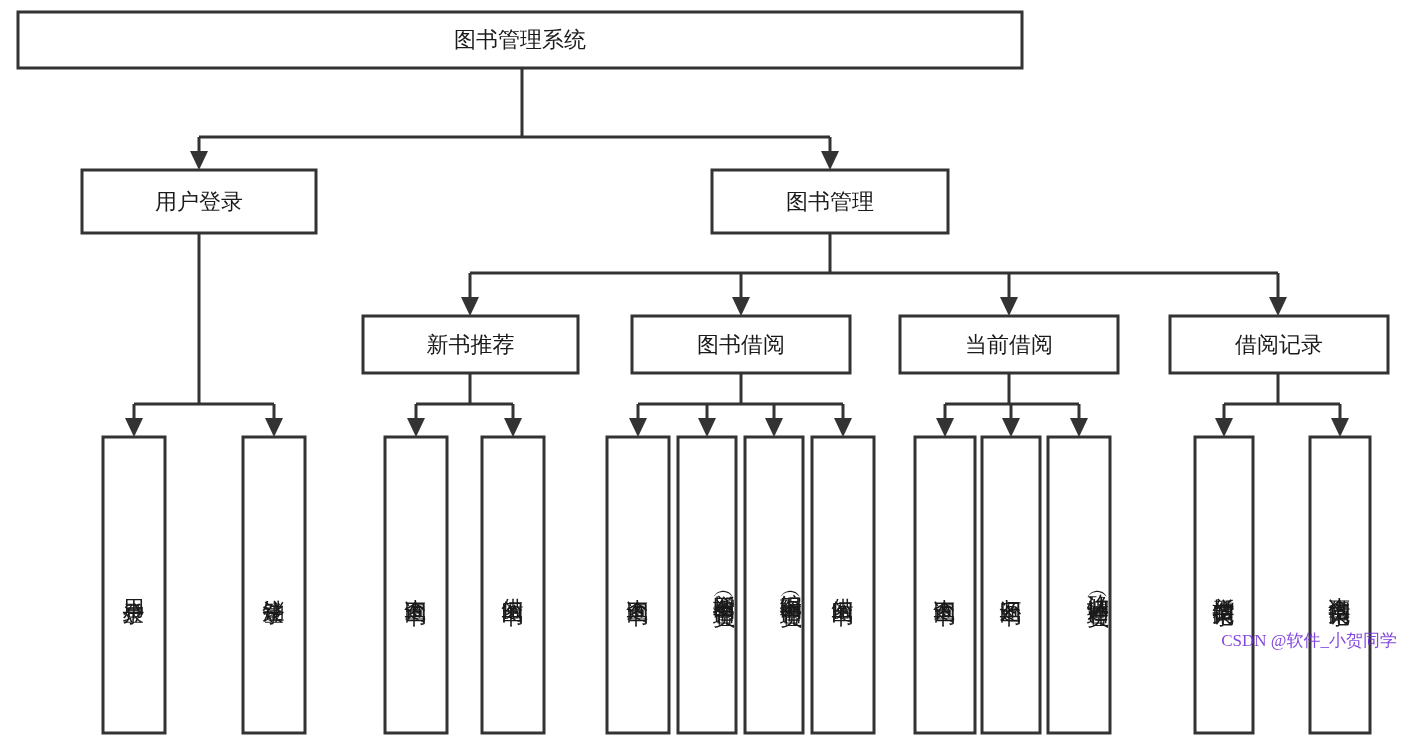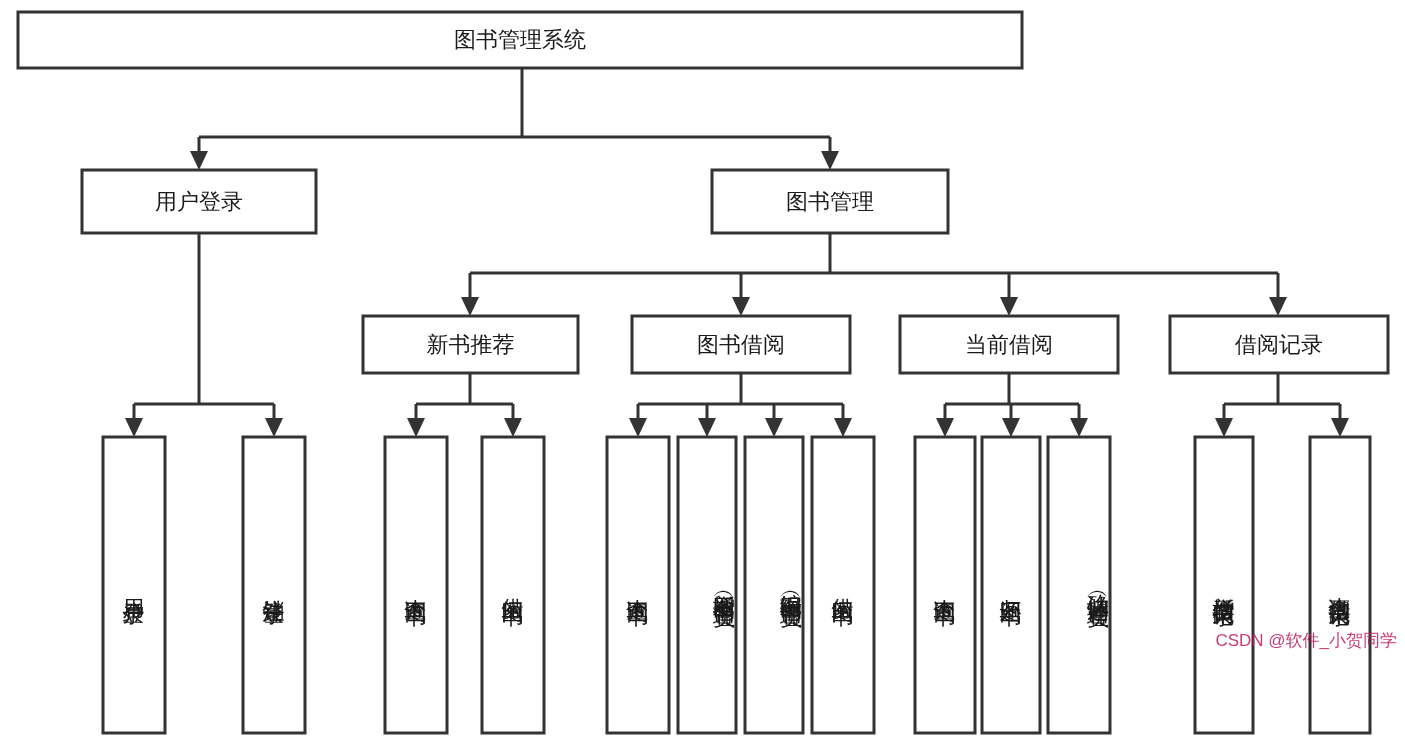--- a/index.html
+++ b/index.html
@@ -62,23 +62,23 @@
     white-space: nowrap;
     pointer-events: none;
     display: flex;
     align-items: flex-start;
     justify-content: center;
   }
   .watermark {
     position: absolute;
     right: 8px;
     bottom: 6px;
-    font-family: Liberation Sans, sans-serif;
+    font-family: Liberation Serif, serif;
     font-size: 17px;
-    color: #be185d;
+    color: #6d28d9;
     opacity: 0.85;
     white-space: nowrap;
   }
 </style>
 </head>
 <body>
 
 <div id="diagram-root">
 
   <svg id="tree-svg" viewBox="0 0 1405 747">

